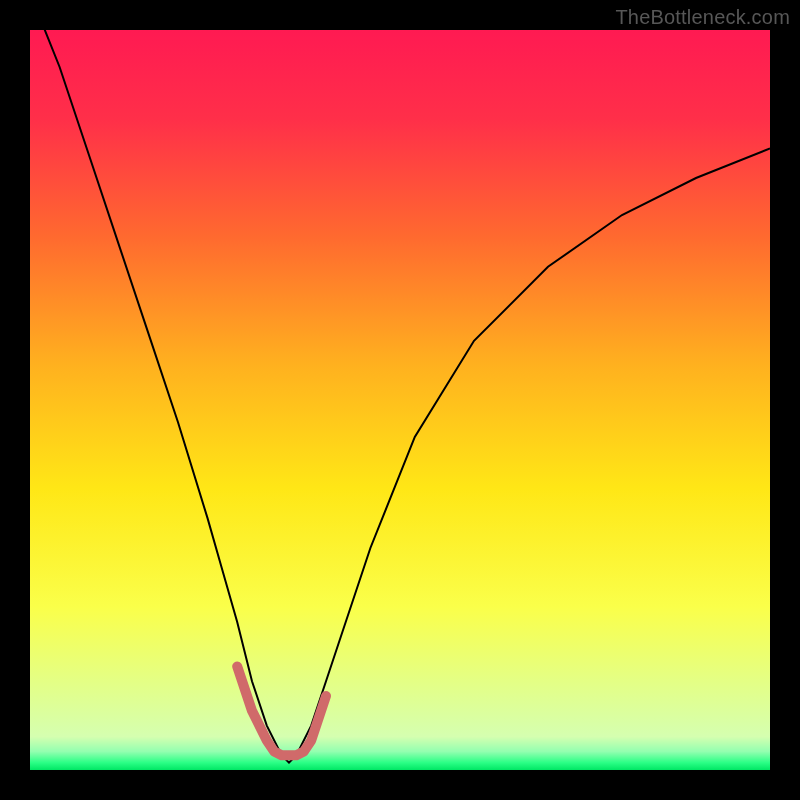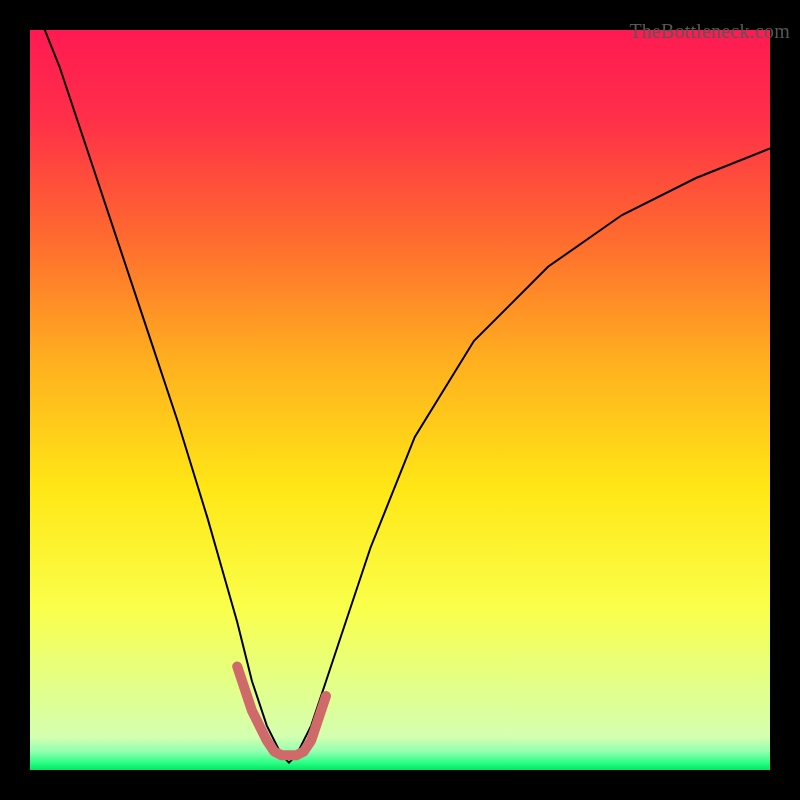--- a/index.html
+++ b/index.html
@@ -5,23 +5,23 @@
   * { margin: 0; padding: 0; box-sizing: border-box; }
   html, body { width: 800px; height: 800px; overflow: hidden; background: #000; }
   .frame {
     position: relative;
     width: 800px;
     height: 800px;
     background: #000;
   }
   .watermark {
     position: absolute;
-    top: 20px;
+    top: 6px;
     right: 10px;
-    font-family: Liberation Serif, serif;
+    font-family: Liberation Sans, sans-serif;
     font-size: 20px;
     color: #575757;
     letter-spacing: 0.2px;
     z-index: 10;
   }
   .plot-area {
     position: absolute;
     left: 30px;
     top: 30px;
     width: 740px;

